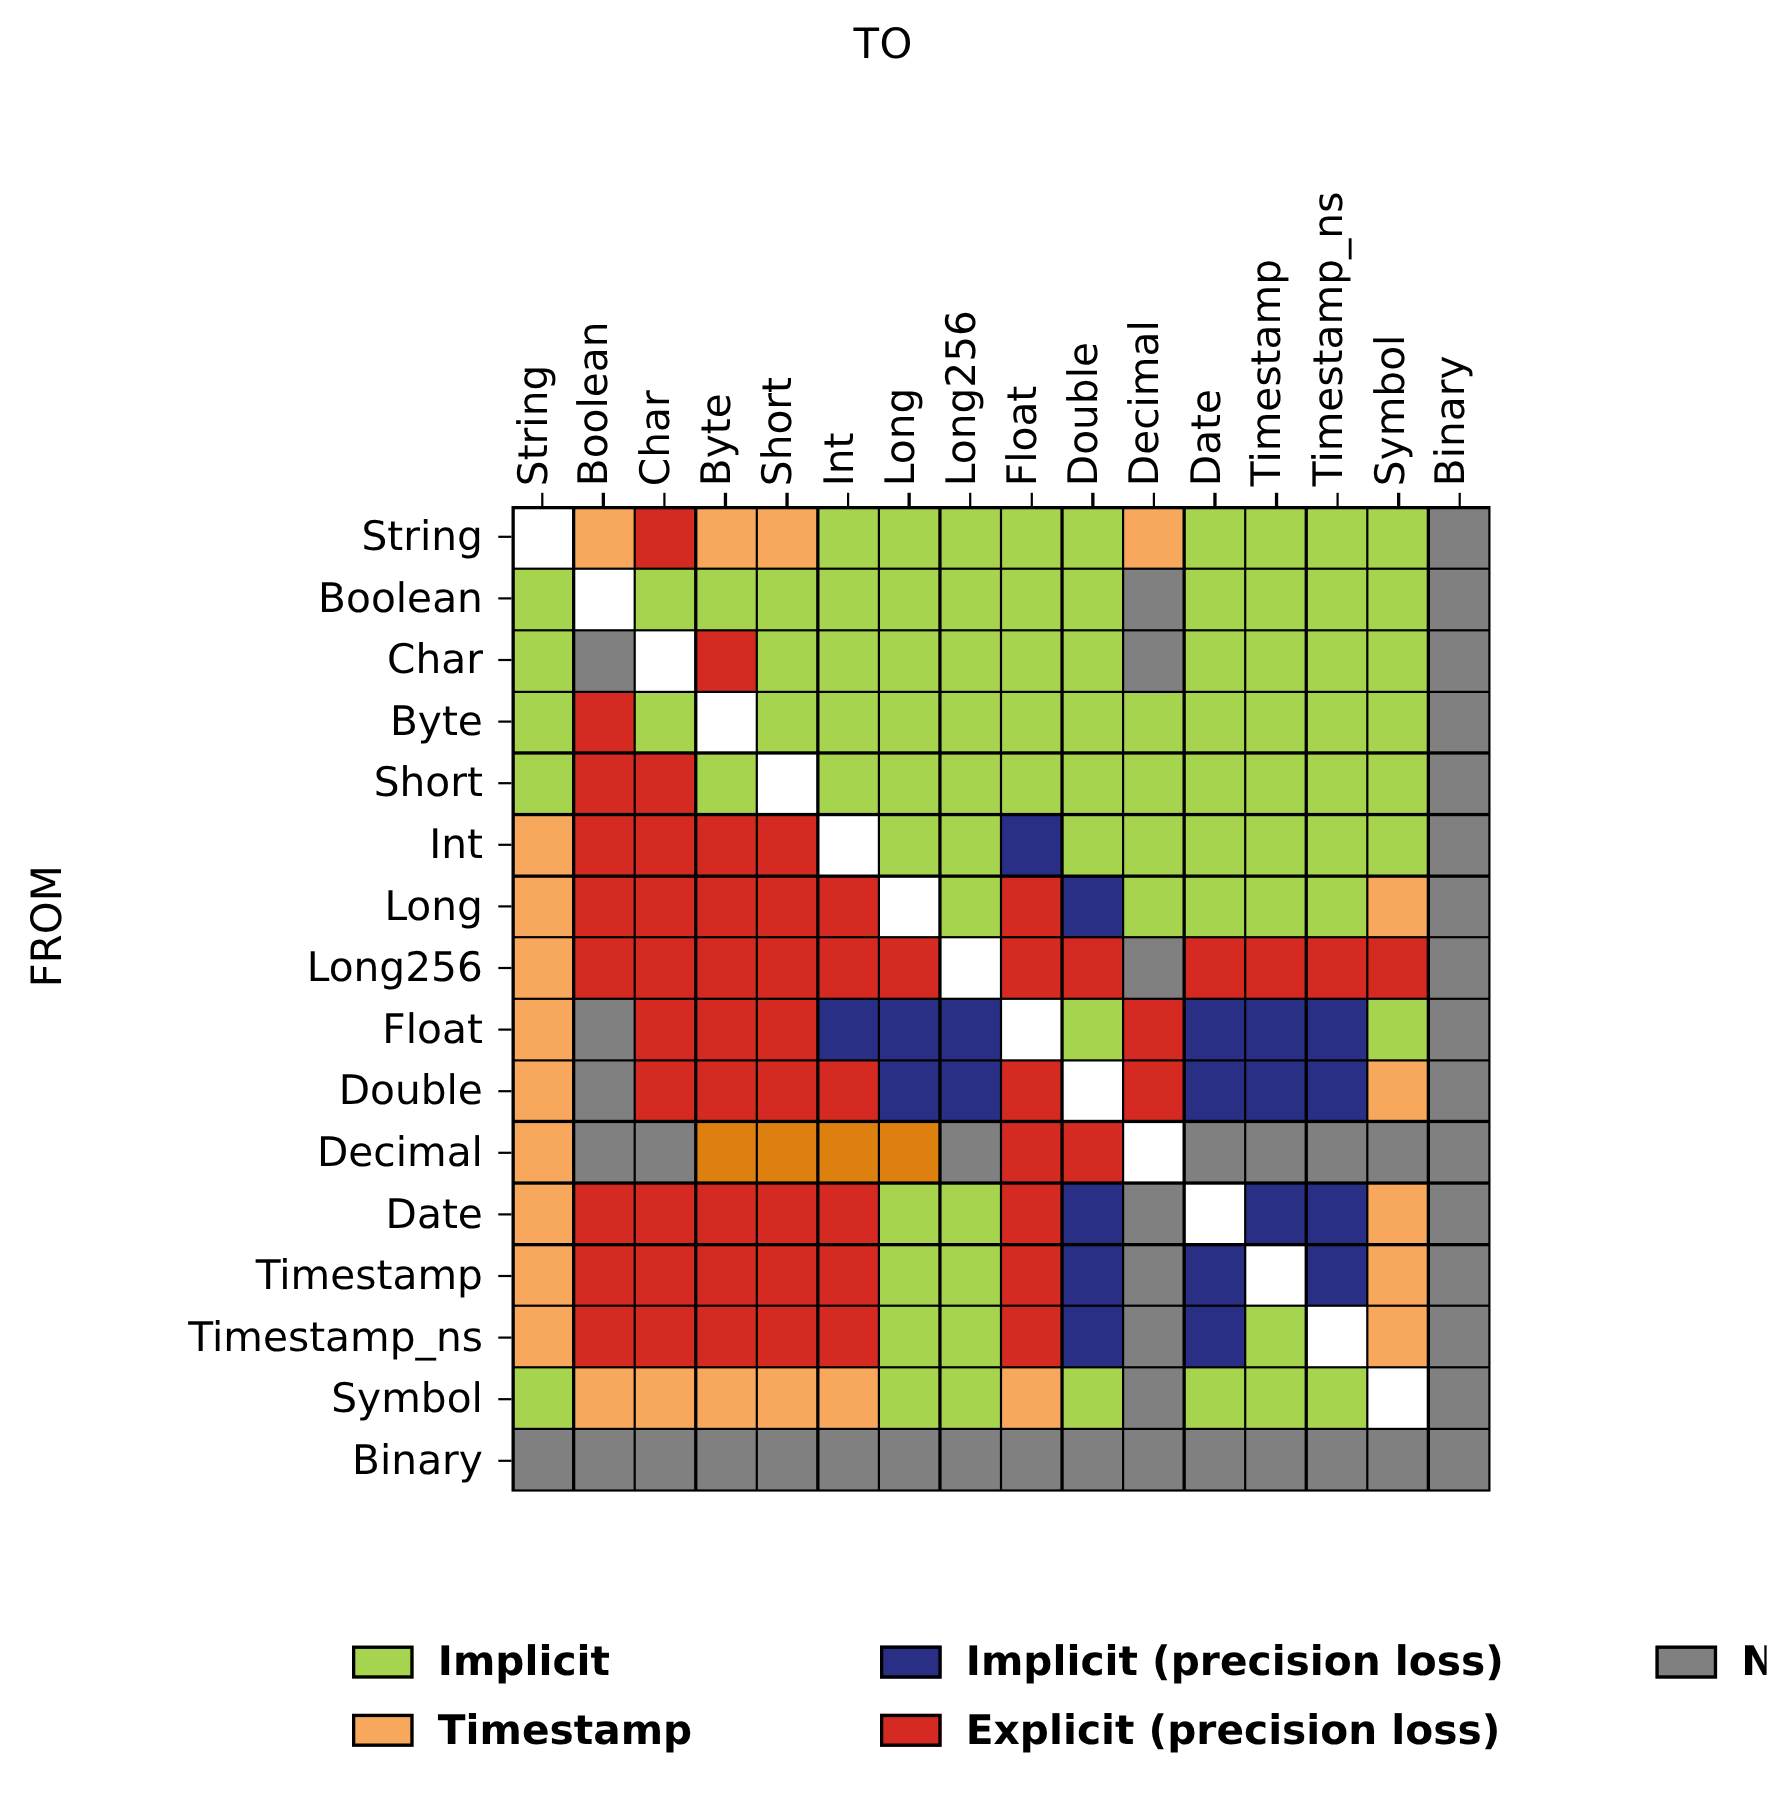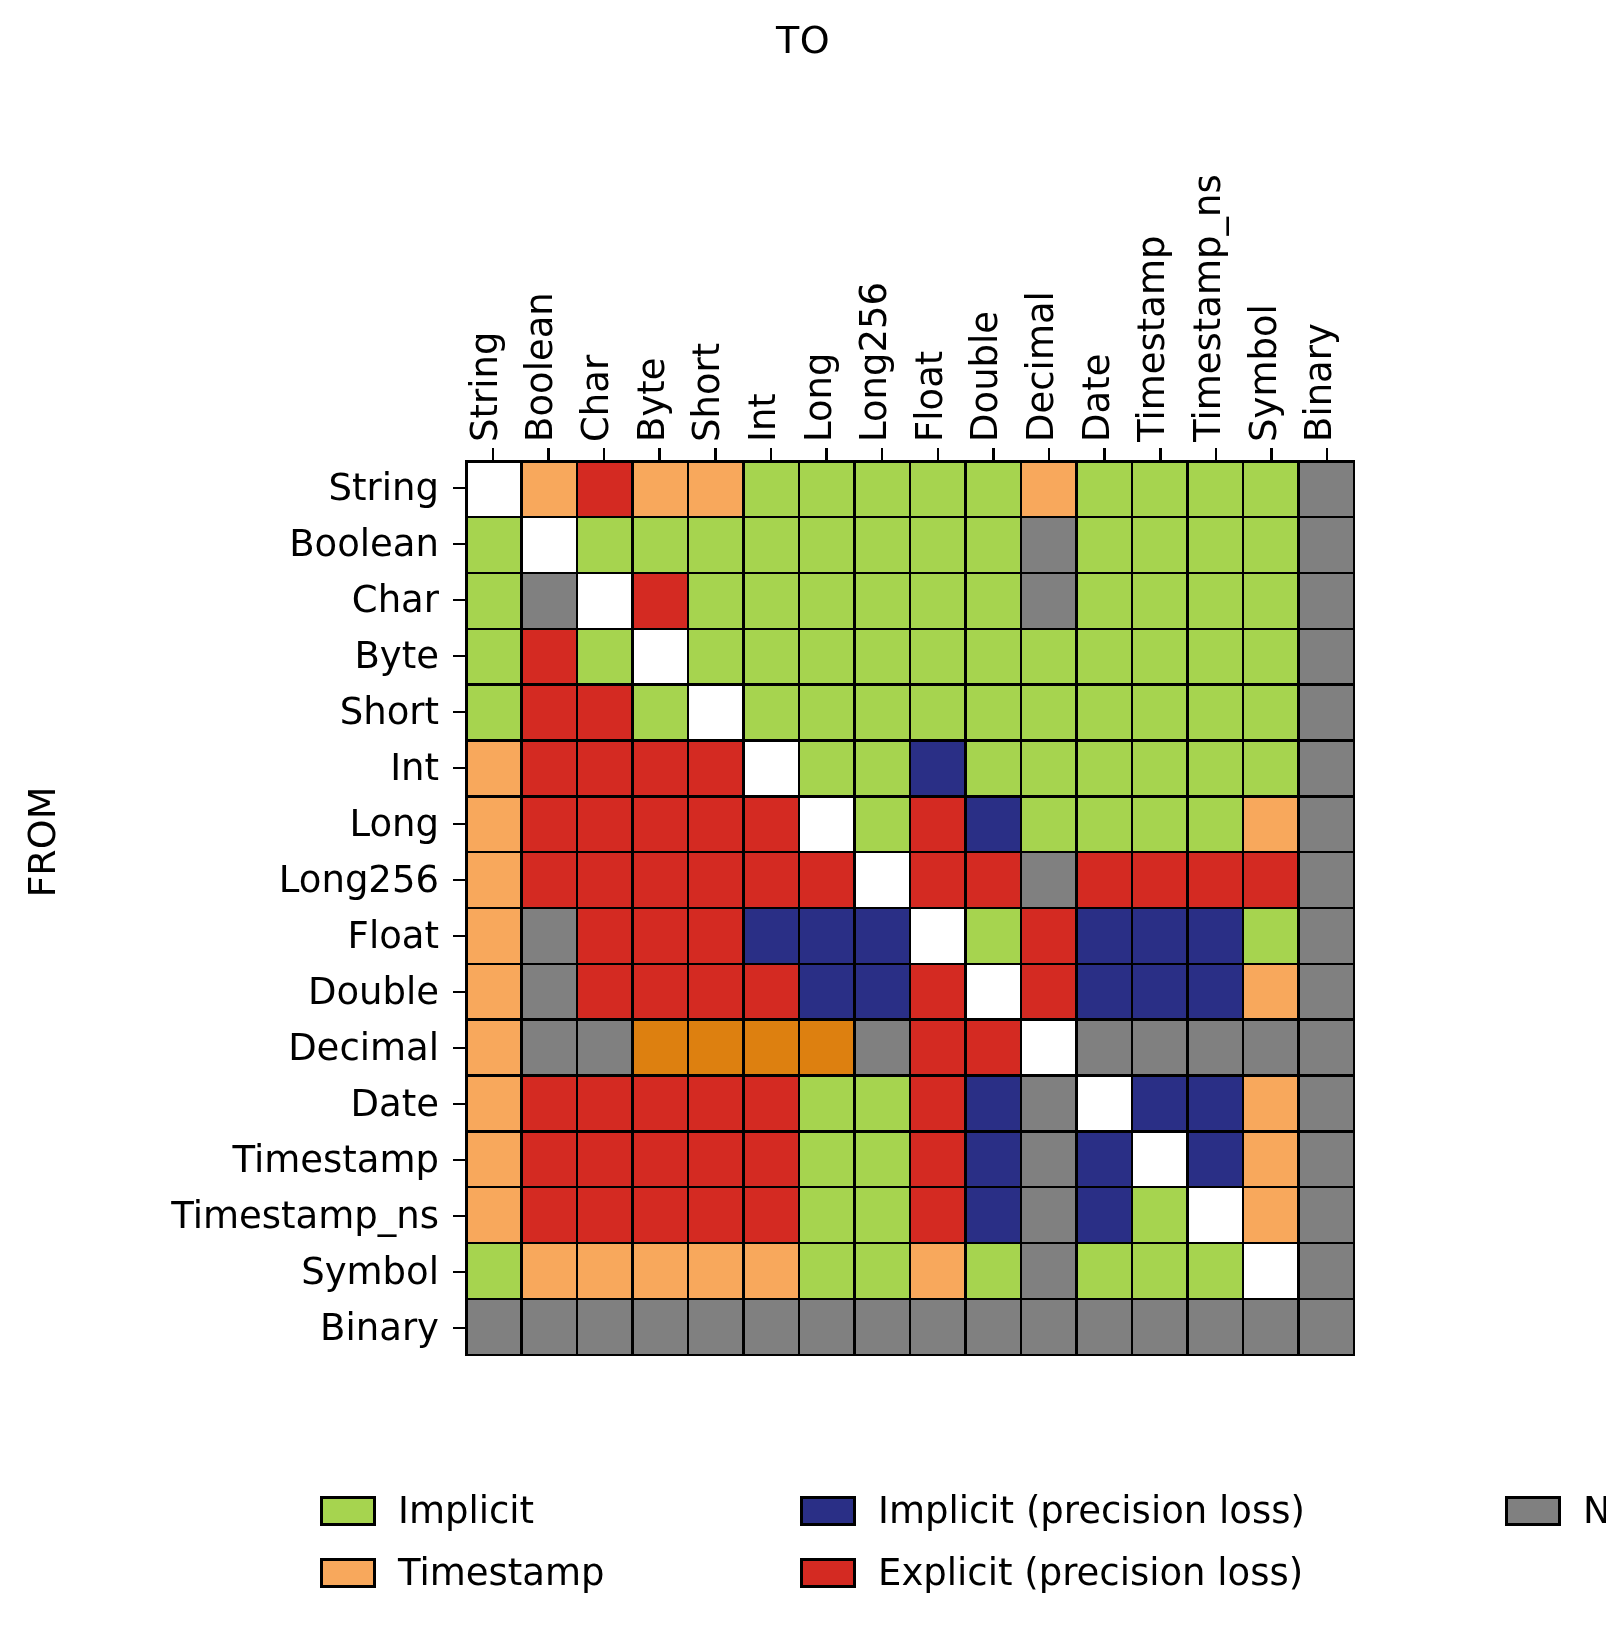--- a/index.html
+++ b/index.html
@@ -129,20 +129,21 @@
     width: 56px;
     height: 30px;
     border: 3px solid #000000;
     box-sizing: border-box;
     margin-right: 22px;
     flex: 0 0 auto;
   }
   .legend-label {
     font-size: 37px;
     line-height: 1;
+    font-weight: bold;
   }
 </style>
 </head>
 <body>
 
 <div id="top-title">TO</div>
 <div id="from-label">FROM</div>
 
 <div id="xticks">
     <div class="xtickmark" style="left: 26.5625px;"></div>

